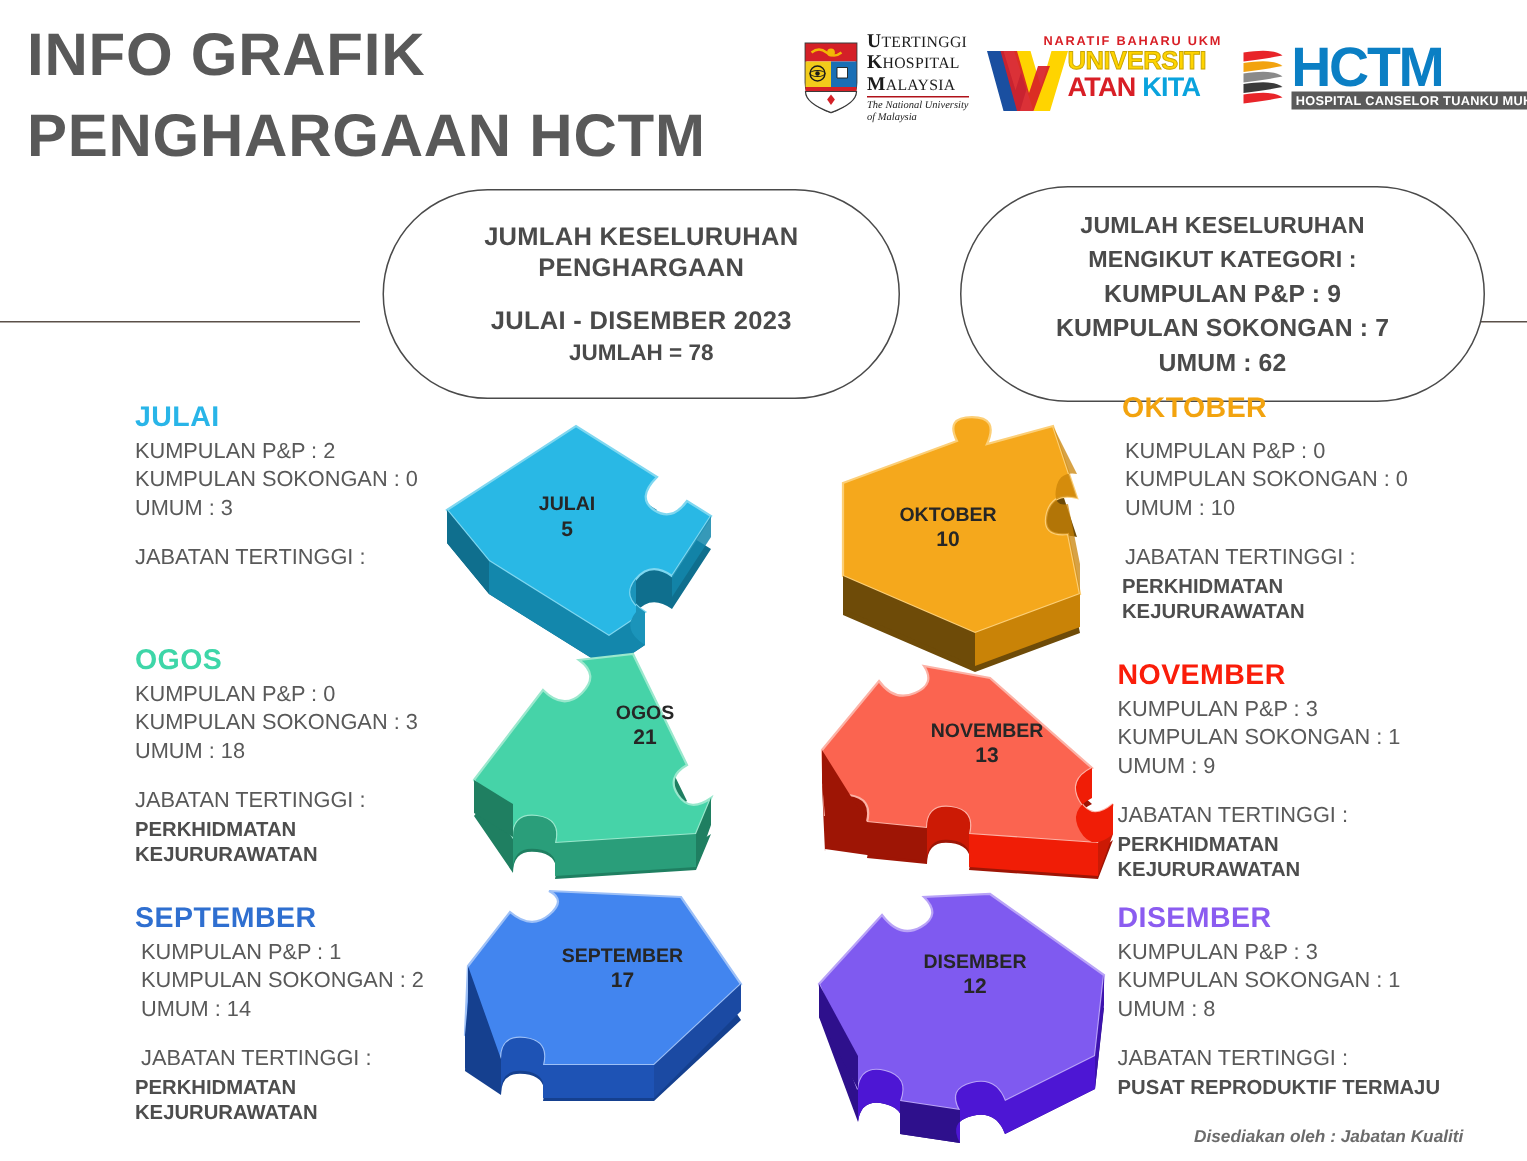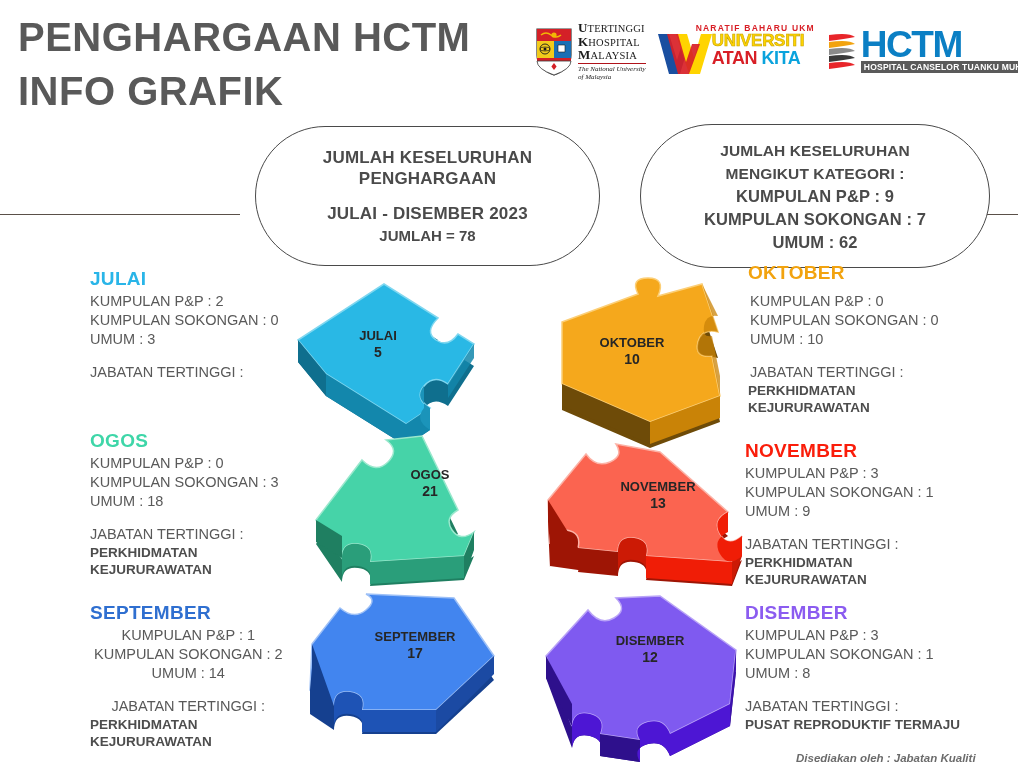--- a/index.html
+++ b/index.html
@@ -174,21 +174,21 @@
     font-size: 13.5px;
     line-height: 17px;
     font-weight: bold;
     color: #4d4d4d;
     white-space: nowrap;
   }
 
   #block-julai     { left: 90px; top: 268px; }
   #block-ogos      { left: 90px; top: 430px; }
   #block-september { left: 90px; top: 602px; }
-  #block-september .m-stat, #block-september .m-deptlabel { padding-left: 4px; text-align: center; }
+  #block-september .m-stat, #block-september .m-deptlabel { padding-left: 4px; }
   #block-oktober   { left: 748px; top: 262px; }
   #block-oktober .m-stat, #block-oktober .m-deptlabel { padding-left: 2px; }
   #block-november  { left: 745px; top: 440px; }
   #block-disember  { left: 745px; top: 602px; }
 
   #credit {
     position: absolute;
     left: 772px;
     top: 752px;
     font-size: 11.5px;
@@ -227,22 +227,22 @@
   #label-oktober   { left: 572px; top: 334px; width: 120px; }
   #label-november  { left: 588px; top: 478px; width: 140px; }
   #label-disember  { left: 580px; top: 632px; width: 140px; }
 </style>
 </head>
 <body>
 
 <div id="page">
 
   <div id="header-title">
+    <span class="t-line">INFO GRAFIK</span>
     <span class="t-line">PENGHARGAAN HCTM</span>
-    <span class="t-line">INFO GRAFIK</span>
   </div>
 
   <div id="logo-bar">
 
     <div class="logo-ukm">
       <svg width="40" height="52" viewBox="0 0 40 52">
         <path d="M3 4 L37 4 L37 30 Q37 44 20 50 Q3 44 3 30 Z" fill="#ffffff" stroke="#3a3a3a" stroke-width="1.2"></path>
         <rect x="3" y="4" width="34" height="12" fill="#d42027"></rect>
         <path d="M7 10 q5 -4 10 0 q5 4 10 0" stroke="#f2b705" stroke-width="1.6" fill="none"></path>
         <circle cx="20" cy="10" r="2.6" fill="#f2b705"></circle>

